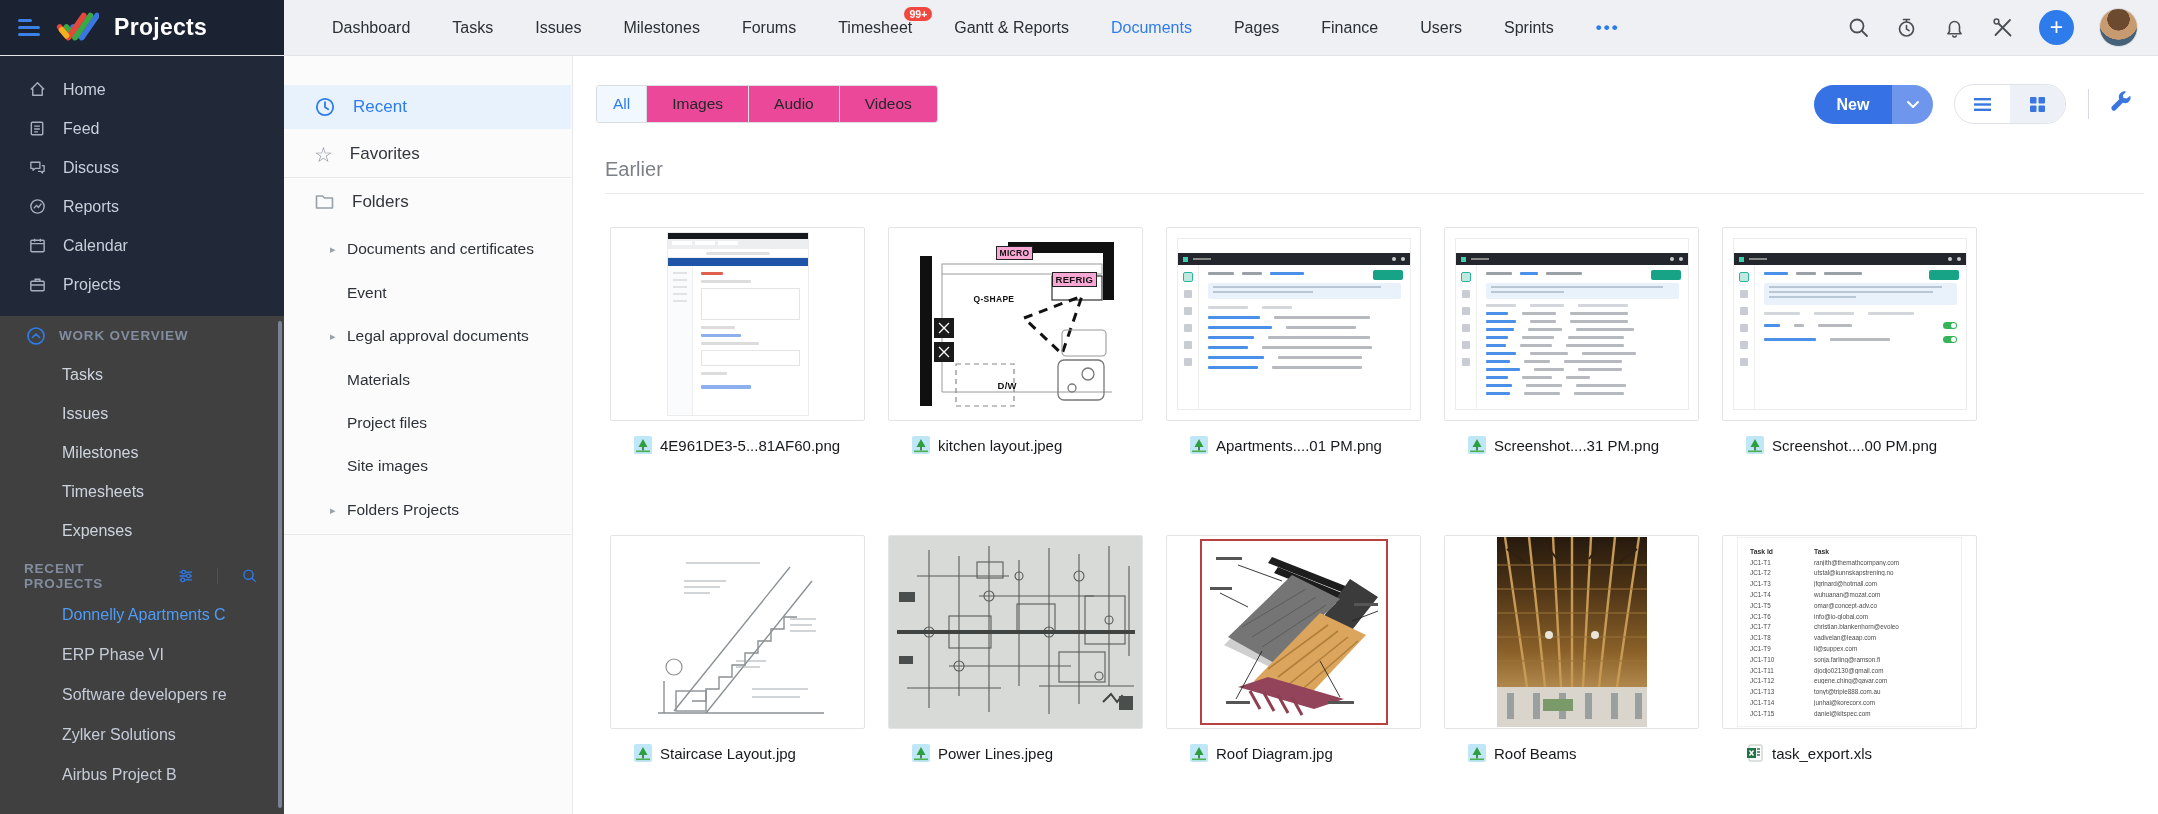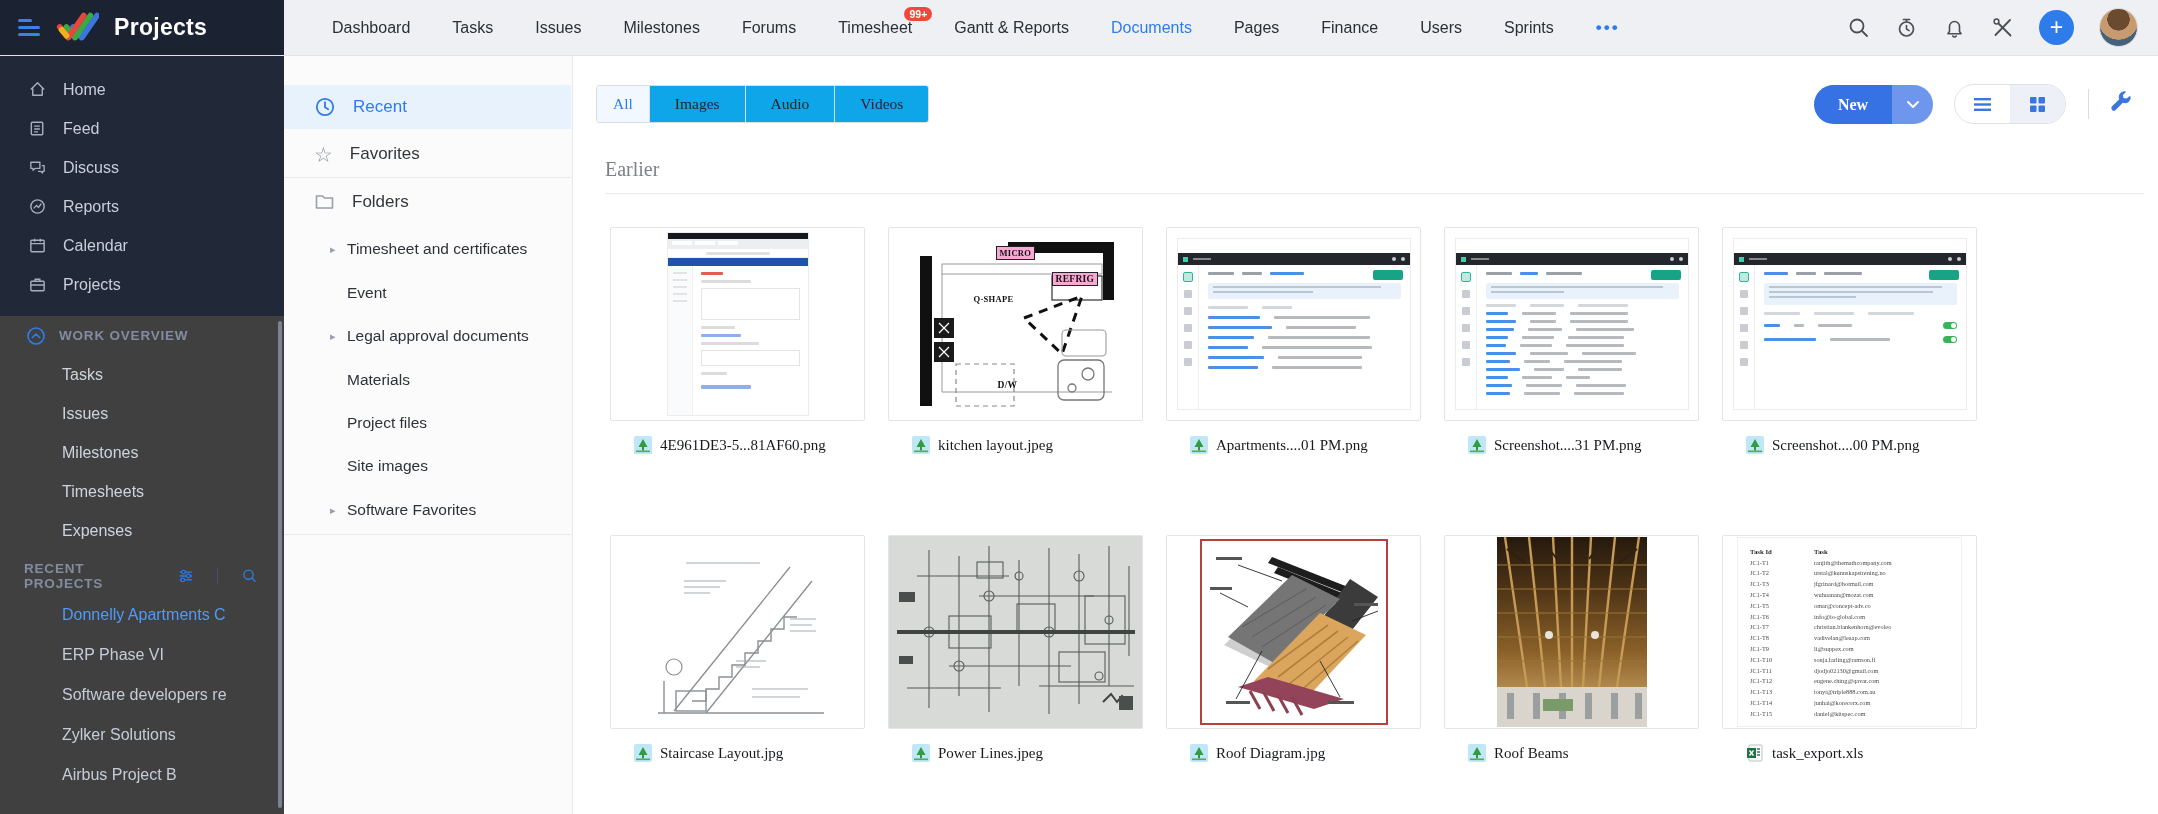--- a/index.html
+++ b/index.html
@@ -56,25 +56,25 @@
   .panel-row.recent{top:29px;height:44px;background:#e8f2fd;color:#2e7ceb;}
   .panel-row.favorites{top:76px;height:44px;}
   .panel-divider{position:absolute;left:0;right:1px;border-top:1px solid #e9e9ec;}
   .panel-row.folders{top:123px;height:45px;}
   .star-glyph{font-size:21px;color:#8d939c;line-height:1;}
   .folder-item{position:absolute;left:0;right:1px;height:42px;display:flex;align-items:center;
                padding-left:63px;font-size:15.5px;color:#2e3238;cursor:pointer;}
   .folder-arrow{position:absolute;left:46px;font-size:11px;color:#9aa0a8;}
 
   
-  .main{position:absolute;top:56px;left:573px;width:1585px;height:758px;background:#fff;font-family:Liberation Serif, serif;}
+  .main{position:absolute;top:56px;left:573px;width:1585px;height:758px;background:#fff;}
   .tabs{position:absolute;top:29px;left:23px;height:38px;display:flex;border:1px solid #d9dce1;
         border-radius:3px;overflow:hidden;box-sizing:border-box;background:#fff;}
   .tab{display:flex;align-items:center;padding:0 25px;font-size:15.5px;color:#24262b;
-       border-left:1px solid #d9dce1;cursor:pointer;background:#0ea5e9;}
+       border-left:1px solid #d9dce1;cursor:pointer;background:#ec4899;}
   .tab:first-child{border-left:none;padding:0 16px;}
   .tab.active{color:#2e7ceb;background:#f2f8ff;}
   .new-btn{position:absolute;top:29px;left:1241px;width:119px;height:39px;border-radius:20px;
            display:flex;overflow:hidden;cursor:pointer;}
   .new-main{flex:1;background:#3672e4;color:#fff;display:flex;align-items:center;
             justify-content:center;font-size:16px;font-weight:700;}
   .new-caret{width:41px;background:#6d96ec;display:flex;align-items:center;justify-content:center;}
   .view-toggle{position:absolute;top:28px;left:1381px;width:112px;height:40px;border:1px solid #dfe2e7;
                border-radius:20px;background:#fff;display:flex;overflow:hidden;box-sizing:border-box;}
   .vt-seg{flex:1;display:flex;align-items:center;justify-content:center;cursor:pointer;}
@@ -344,41 +344,41 @@
     </div>
     <div class="panel-divider" style="top:121px"></div>
     <div class="panel-row folders">
       <svg width="21" height="21" viewBox="0 0 21 21">
           <path d="M2.5 5h6l2 2h8v10h-16z" fill="none" stroke="#98a0a8" stroke-width="1.6" stroke-linejoin="round"></path>
         </svg>
       <span>Folders</span>
     </div>
     <div class="folder-item" style="top:172px">
       <span class="folder-arrow">▸</span>
-      <span>Timesheet and certificates</span>
+      <span>Documents and certificates</span>
     </div>
     <div class="folder-item" style="top:216px">
       <span>Event</span>
     </div>
     <div class="folder-item" style="top:259px">
       <span class="folder-arrow">▸</span>
       <span>Legal approval documents</span>
     </div>
     <div class="folder-item" style="top:303px">
       <span>Materials</span>
     </div>
     <div class="folder-item" style="top:346px">
       <span>Project files</span>
     </div>
     <div class="folder-item" style="top:389px">
       <span>Site images</span>
     </div>
     <div class="folder-item" style="top:433px">
       <span class="folder-arrow">▸</span>
-      <span>Software Favorites</span>
+      <span>Folders Projects</span>
     </div>
     <div class="panel-divider" style="top:478px"></div>
   </aside>
 
   <main class="main">
     <div class="tabs">
       <div class="tab active">
           <span>All</span>
         </div>
       <div class="tab">

